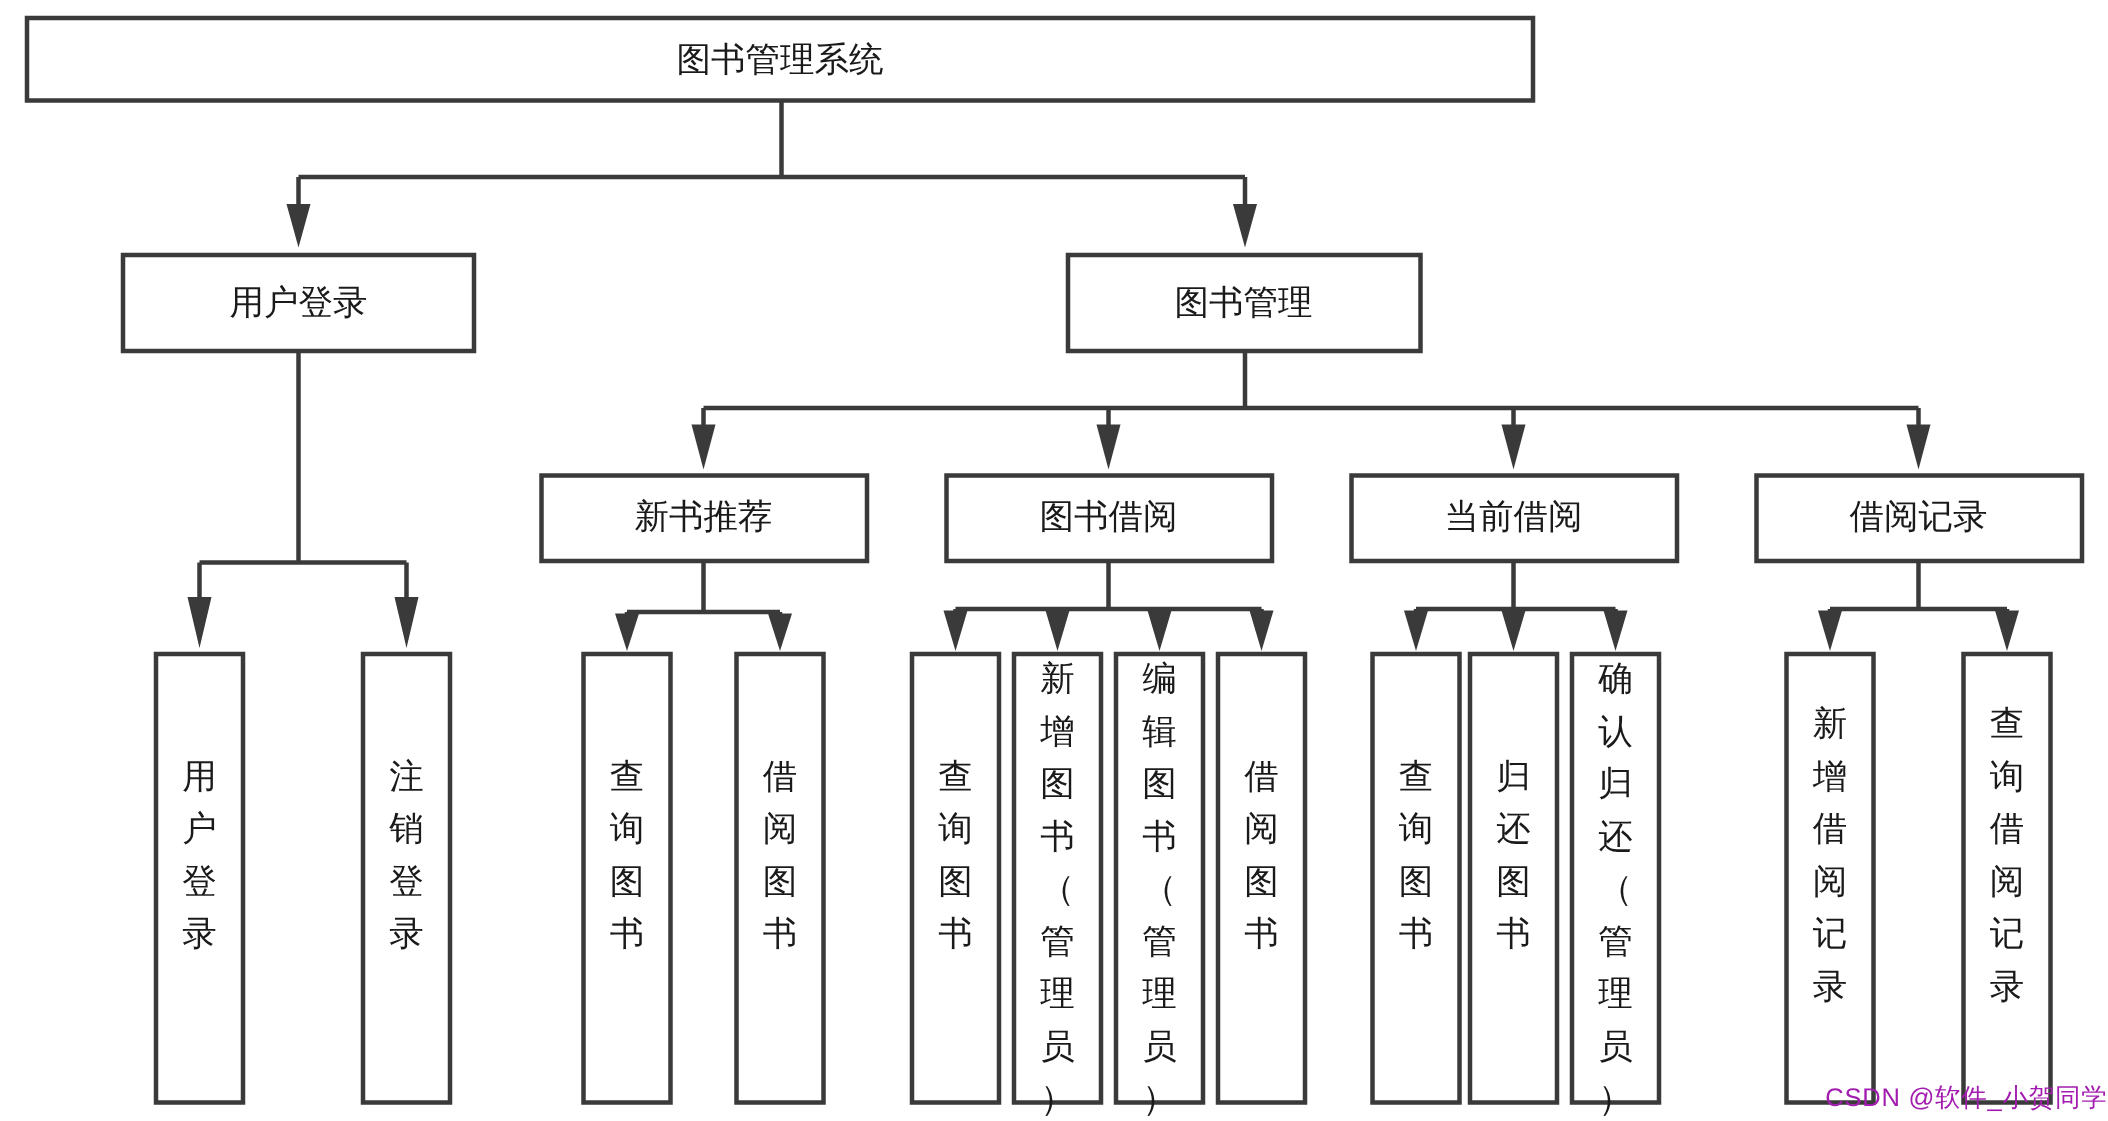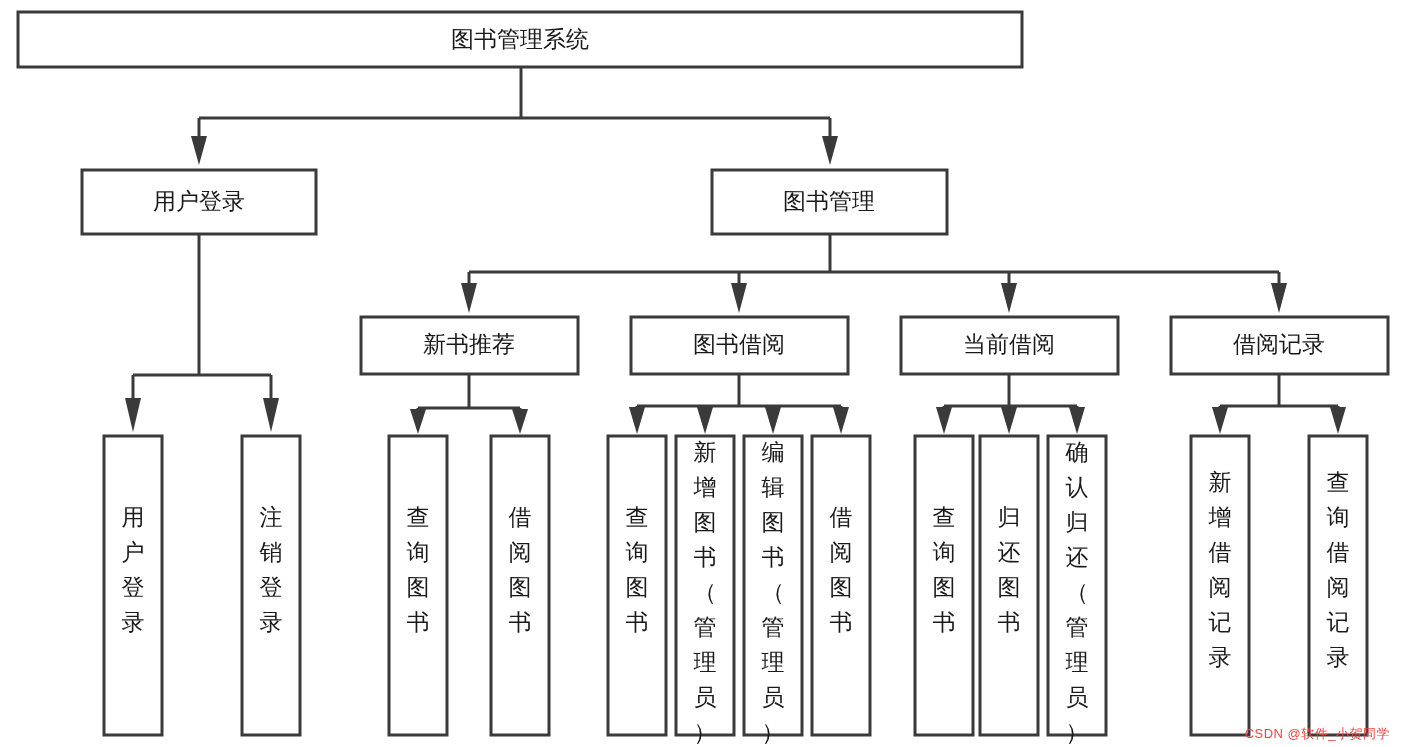--- a/index.html
+++ b/index.html
@@ -52,25 +52,25 @@
   }
   .node-label-v {
     font-family: "Liberation Sans", "DejaVu Sans", sans-serif;
     font-size: 23px;
     fill: #1a1a1a;
     text-anchor: middle;
     white-space: pre;
   }
   .watermark {
     position: absolute;
-    right: 15px;
+    right: 0;
     bottom: 4px;
     font-family: "Liberation Sans", "DejaVu Sans", sans-serif;
-    font-size: 13px;
-    color: #ef4444;
+    font-size: 17px;
+    color: #a21caf;
     letter-spacing: 0.5px;
     pointer-events: none;
     user-select: none;
   }
 </style>
 </head>
 <body>
 
 <div id="diagram-root">
 

